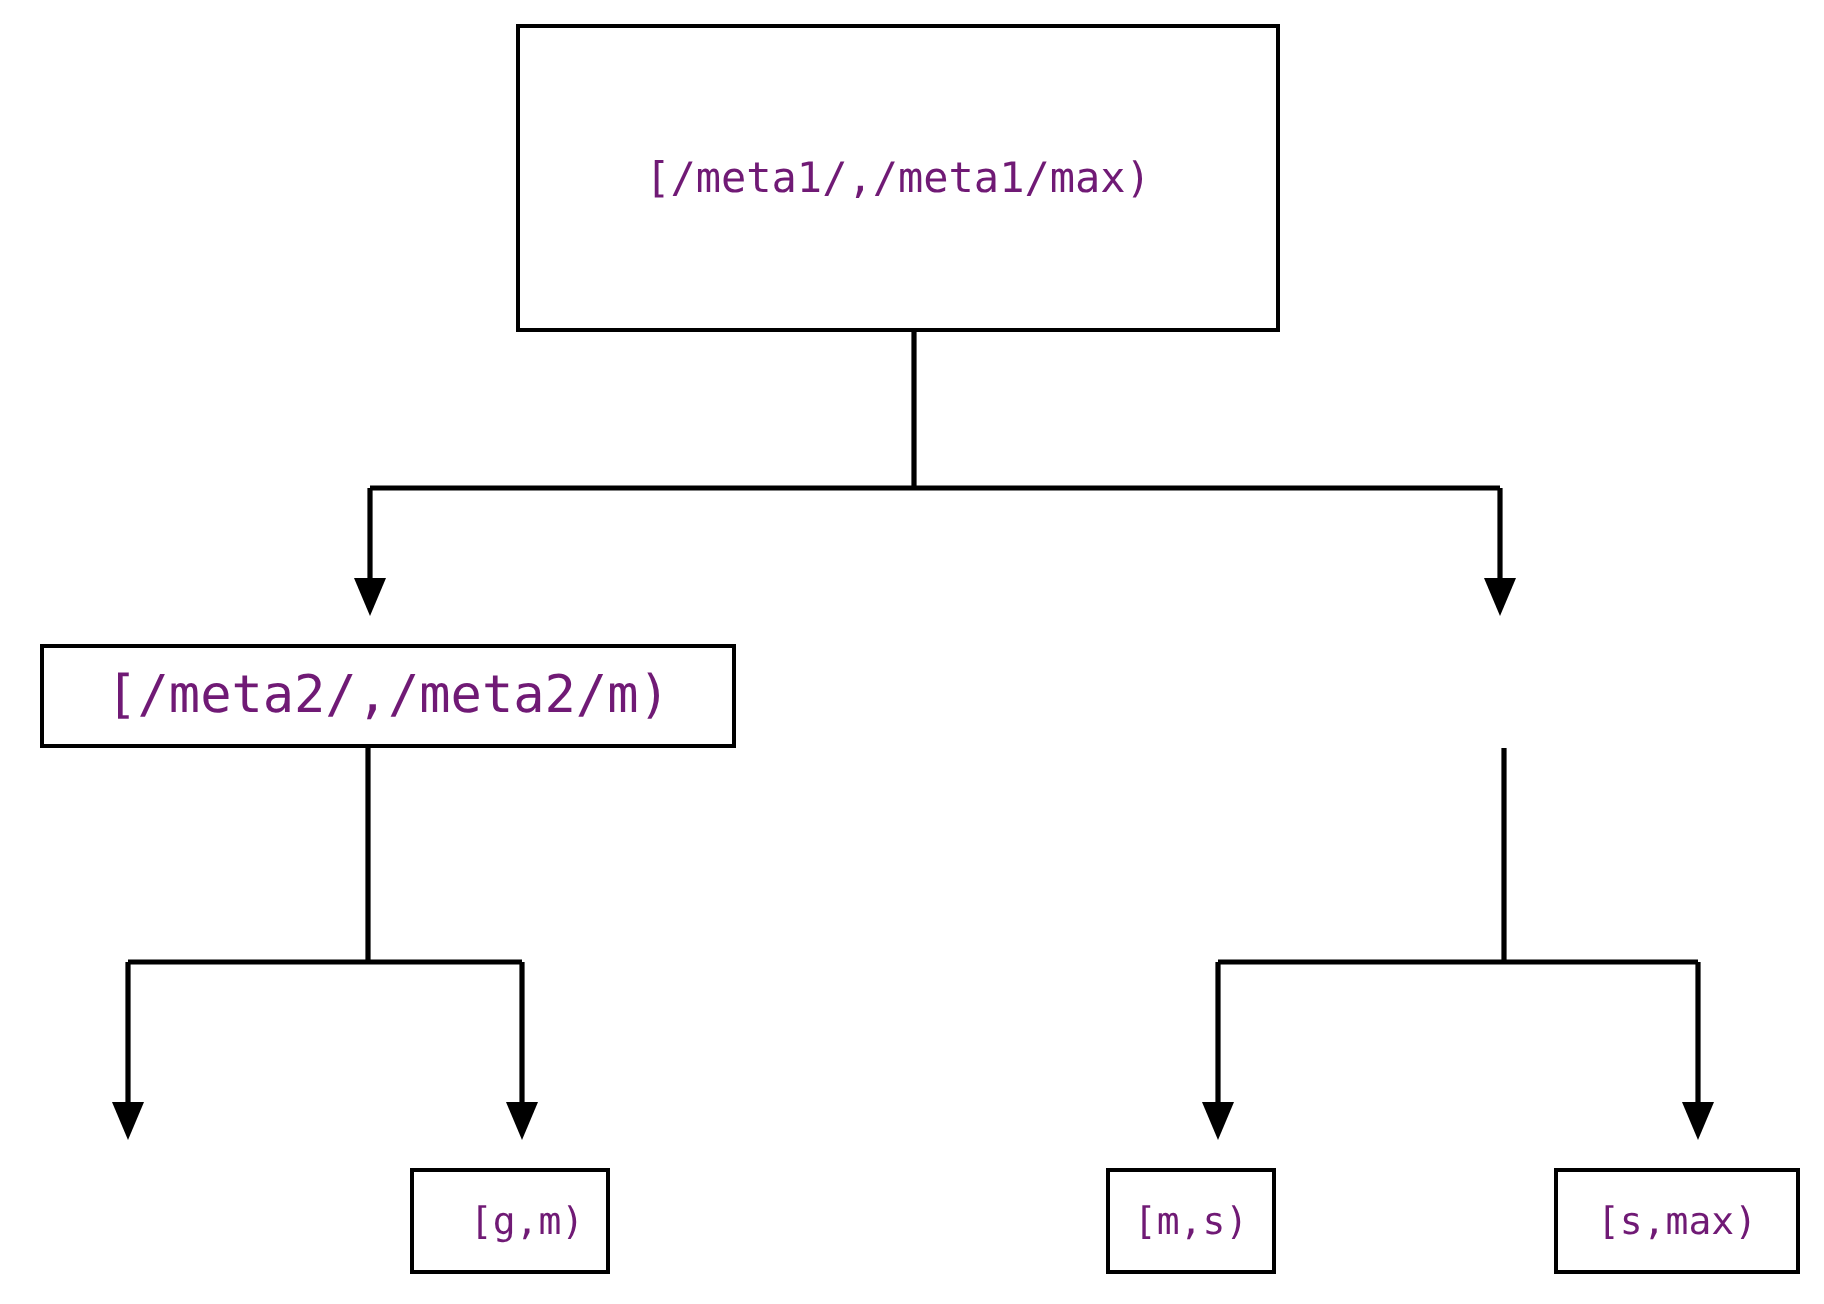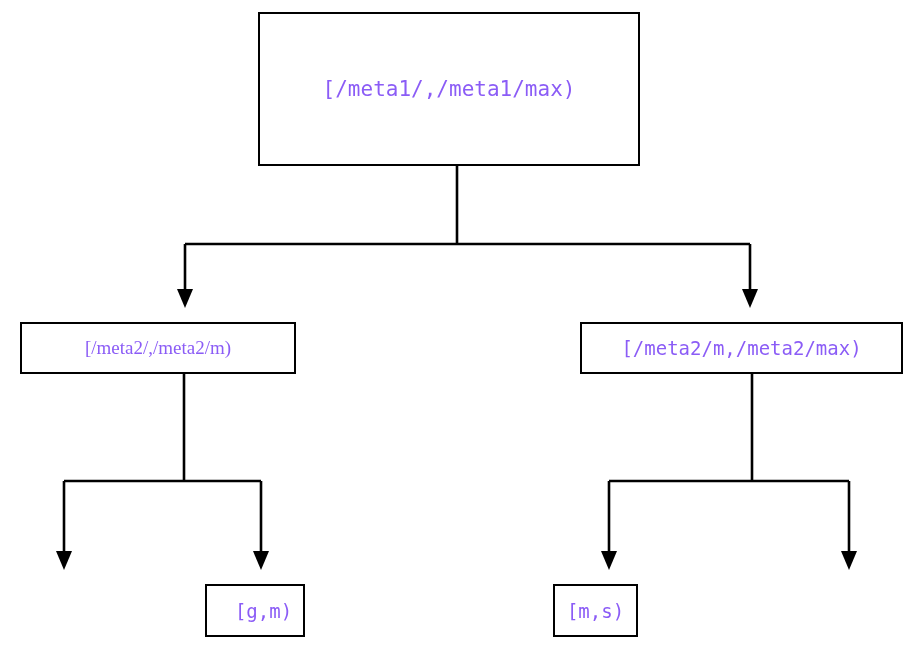--- a/index.html
+++ b/index.html
@@ -16,37 +16,36 @@
     font-family: "DejaVu Sans Mono", "Liberation Mono", monospace;
   }
   .node {
     position: absolute;
     box-sizing: border-box;
     border: 2px solid #000000;
     background: #ffffff;
     display: flex;
     align-items: center;
     justify-content: center;
-    color: #8b5cf6;
+    color: #701a75;
     white-space: pre;
   }
   .node-root {
     left: 258px;
     top: 12px;
     width: 382px;
     height: 154px;
     font-size: 21px;
   }
   .node-mid-left {
     left: 20px;
     top: 322px;
-    width: 276px;
+    width: 348px;
     height: 52px;
-    font-size: 19px;
-    font-family: Liberation Serif, serif;
+    font-size: 26px;
   }
   .node-mid-right {
     left: 580px;
     top: 322px;
     width: 323px;
     height: 52px;
     font-size: 19px;
   }
   .node-leaf {
     height: 53px;
@@ -100,21 +99,21 @@
     <line x1="609" y1="481" x2="609" y2="552"></line>
     <line x1="849" y1="481" x2="849" y2="552"></line>
     <polygon points="601,551 617,551 609,570"></polygon>
     <polygon points="841,551 857,551 849,570"></polygon>
   </svg>
 
   <div class="node node-root">[/meta1/,/meta1/max)</div>
 
   <div class="node node-mid-left">[/meta2/,/meta2/m)</div>
 
-  <div class="node node-mid-right">[/meta2/m,/meta2/max)</div>
 
 
   <div class="node node-leaf leaf-gm">[g,m)</div>
 
   <div class="node node-leaf leaf-ms">[m,s)</div>
 
+  <div class="node node-leaf leaf-smax">[s,max)</div>
 
 </div>
 
 </body></html>

